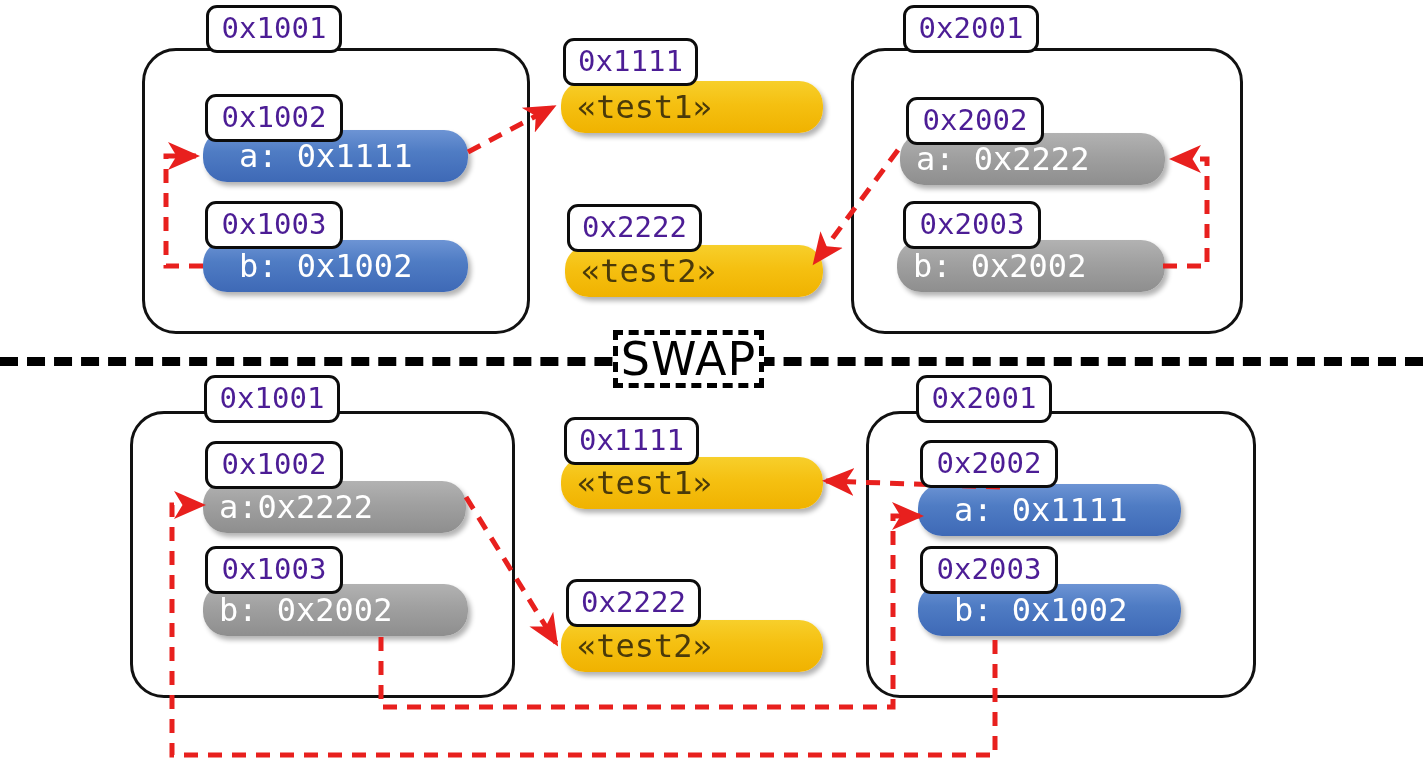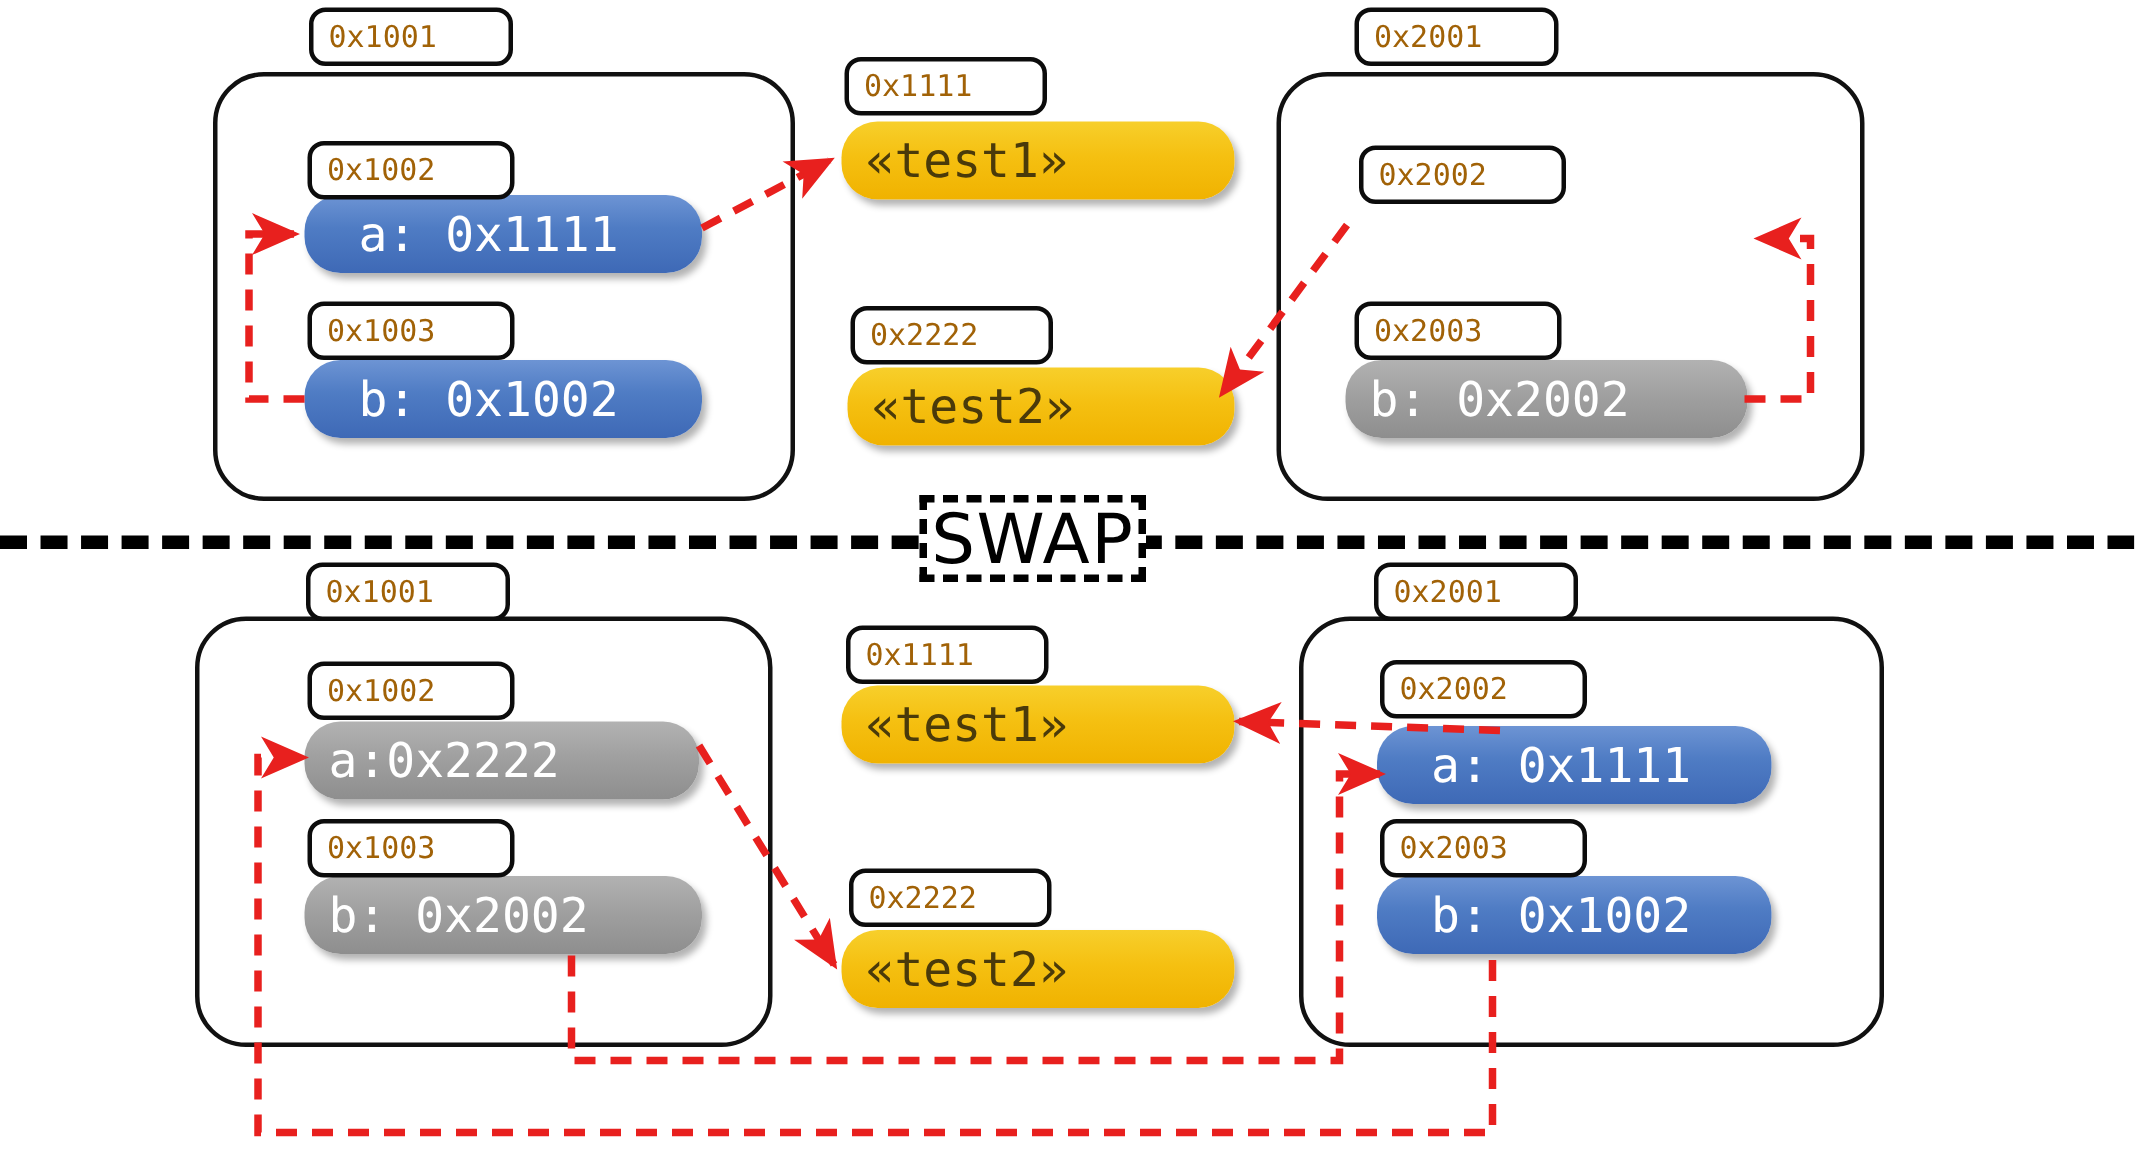--- a/index.html
+++ b/index.html
@@ -35,25 +35,26 @@
     background: #ffffff;
     box-sizing: border-box;
     z-index: 1;
   }
   
   .addr-tag {
     position: absolute;
     border: 3px solid #0c0c0c;
     border-radius: 11px;
     background: #ffffff;
-    color: #a16207;
+    color: #4c1d95;
     font-family: "DejaVu Sans Mono", monospace;
-    font-size: 20px;
+    font-size: 29px;
     line-height: 1;
     letter-spacing: 0px;
+    text-align: center;
     padding: 6px 10px 7px 10px;
     box-sizing: border-box;
     white-space: nowrap;
     z-index: 6;
   }
   
   .chip {
     position: absolute;
     border-radius: 24px;
     box-sizing: border-box;
@@ -148,20 +149,21 @@
   <div class="addr-tag" style="left:563px; top:38px; width:135px;">0x1111</div>
   <div class="chip yellow" style="left:561px; top:81px; width:262px; height:52px;">«test1»</div>
 
   <div class="addr-tag" style="left:567px; top:204px; width:135px;">0x2222</div>
   <div class="chip yellow" style="left:565px; top:245px; width:258px; height:52px;">«test2»</div>
 
   <div class="panel" style="left:851px; top:48px; width:392px; height:286px;"></div>
   <div class="addr-tag" style="left:903px; top:5px; width:136px;">0x2001</div>
 
   <div class="addr-tag" style="left:906px; top:97px; width:138px;">0x2002</div>
+  <div class="chip gray" style="left:900px; top:133px; width:265px; height:52px;">a: 0x2222</div>
 
   <div class="addr-tag" style="left:903px; top:201px; width:138px;">0x2003</div>
   <div class="chip gray" style="left:897px; top:240px; width:268px; height:52px;">b: 0x2002</div>
 
   <div class="divider" style="top:357px;"></div>
   <div class="swap-box" style="left:613px; top:330px; width:151px; height:58px;">
     <span>SWAP</span>
   </div>
 
   <div class="panel" style="left:130px; top:411px; width:385px; height:287px;"></div>

